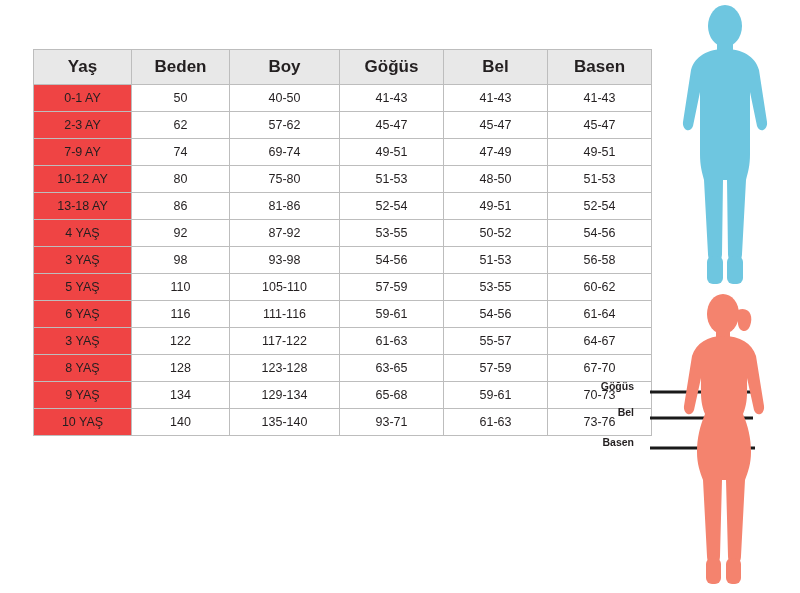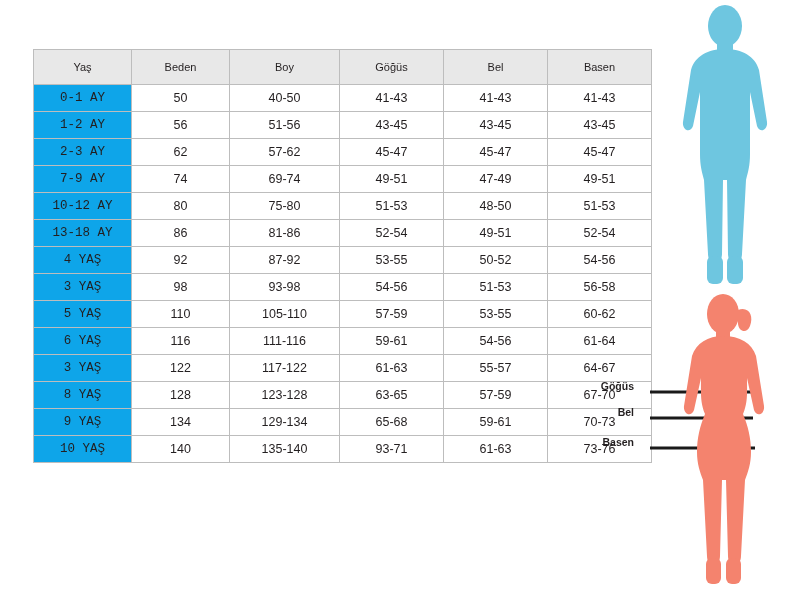--- a/index.html
+++ b/index.html
@@ -32,28 +32,27 @@
     border: 1px solid #bdbdbd;
     text-align: center;
     font-size: 12.5px;
     color: #231f20;
     height: 26px;
     padding: 0;
     line-height: 26px;
   }
   table.size-table thead th {
     background: #e8e8e8;
-    font-weight: normal;
-    font-size: 11px;
+    font-weight: bold;
+    font-size: 17px;
     height: 34px;
     line-height: 34px;
   }
   table.size-table tbody td.age-col {
-    background: #0ea5e9;
-    font-family: Liberation Mono, monospace;
+    background: #ef4444;
   }
   table.size-table tbody td {
     background: #ffffff;
   }
   
   col.c0 { width: 98px; }
   col.c1 { width: 98px; }
   col.c2 { width: 110px; }
   col.c3 { width: 104px; }
   col.c4 { width: 104px; }
@@ -112,28 +111,20 @@
       </tr>
     </thead>
     <tbody>
       <tr>
         <td class="age-col">0-1 AY</td>
         <td>50</td>
         <td>40-50</td>
         <td>41-43</td>
         <td>41-43</td>
         <td>41-43</td>
-      </tr>
-      <tr>
-        <td class="age-col">1-2 AY</td>
-        <td>56</td>
-        <td>51-56</td>
-        <td>43-45</td>
-        <td>43-45</td>
-        <td>43-45</td>
       </tr>
       <tr>
         <td class="age-col">2-3 AY</td>
         <td>62</td>
         <td>57-62</td>
         <td>45-47</td>
         <td>45-47</td>
         <td>45-47</td>
       </tr>
       <tr>

